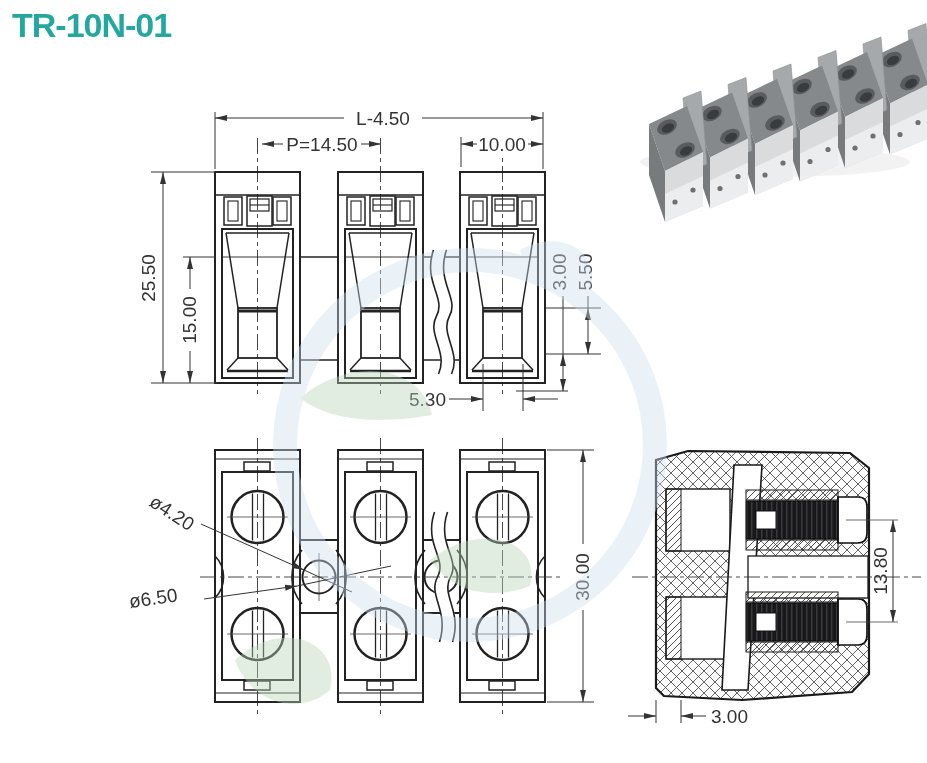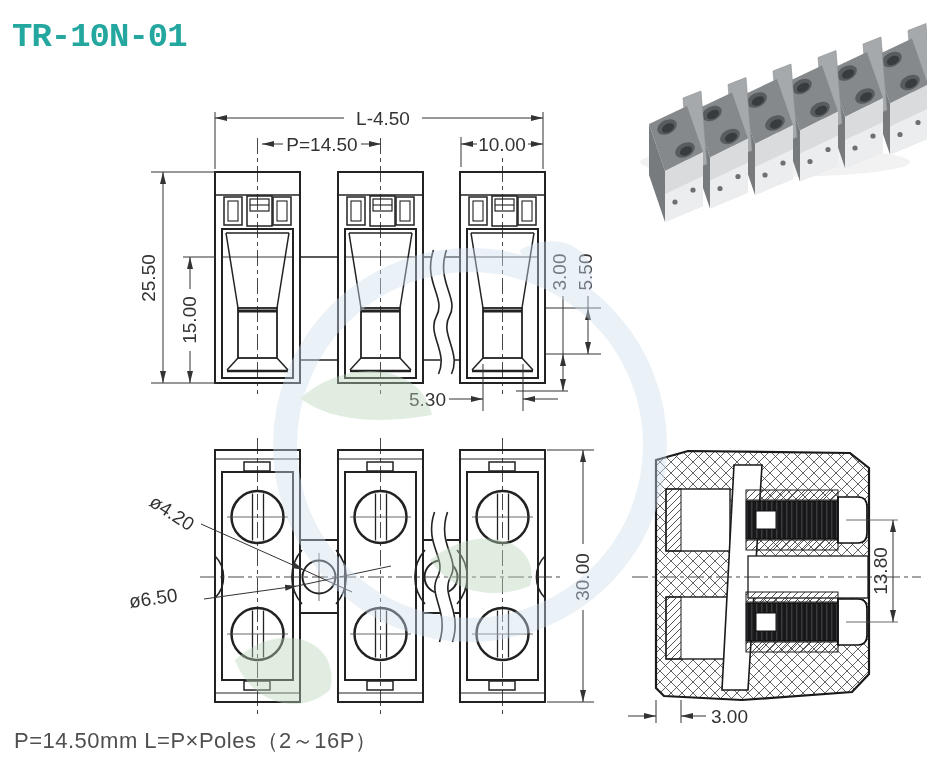--- a/index.html
+++ b/index.html
@@ -1,20 +1,20 @@
 <!DOCTYPE html>
 <html><head>
 <meta charset="utf-8">
 <style>
   html,body{margin:0;padding:0;background:#ffffff;}
   #stage{position:relative;width:927px;height:763px;background:#fff;overflow:hidden;
          font-family:"Liberation Sans","DejaVu Sans",sans-serif;}
   #drawing{position:absolute;left:0;top:0;}
-  .title{position:absolute;left:12px;top:18px;font-size:34px;font-weight:bold;
-         letter-spacing:-1px;color:#23a79e;font-family:Liberation Mono, monospace;}
+  .title{position:absolute;left:12px;top:6px;font-size:34px;font-weight:bold;
+         letter-spacing:-1px;color:#23a79e;}
   .note{position:absolute;left:14px;top:726px;font-size:22px;color:#4f4f4f;
         letter-spacing:0.5px;}
   text{font-family:"Liberation Sans","DejaVu Sans",sans-serif;font-size:19px;fill:#333;}
   .obj{stroke:#222;fill:none;}
   .dim{stroke:#333;stroke-width:1;fill:none;}
   .thin{stroke:#444;stroke-width:0.8;fill:none;}
   .cl{stroke:#333;stroke-width:0.9;fill:none;stroke-dasharray:16 4 4 4;}
 </style>
 </head>
 <body>
@@ -243,15 +243,14 @@
 <g opacity="0.42">
   <circle cx="470" cy="445" r="185" fill="none" stroke="#cfdeee" stroke-width="24"></circle>
   <path d="M520,250 C560,228 602,250 590,292 C558,302 528,282 520,250 Z" fill="#cfdeee"></path>
   <path d="M300,398 C350,355 422,365 432,415 C382,424 330,422 300,398 Z" fill="#bcd6ba"></path>
   <path d="M430,560 C480,520 542,540 530,586 C490,602 450,590 430,560 Z" fill="#bcd6ba"></path>
   <path d="M235,660 C280,618 342,640 330,690 C298,718 250,702 235,660 Z" fill="#bcd6ba"></path>
 </g>
 </svg>
 
 <div class="title">TR-10N-01</div>
-<div class="note">P=14.50mm  L=P×Poles（2～16P）</div>
 
 </div>
 
 </body></html>

